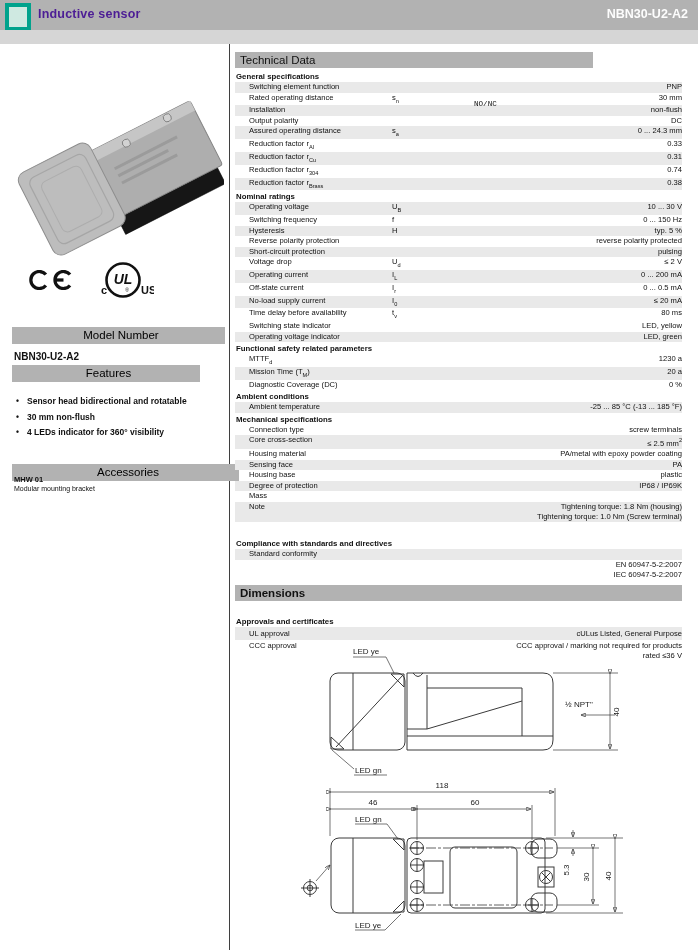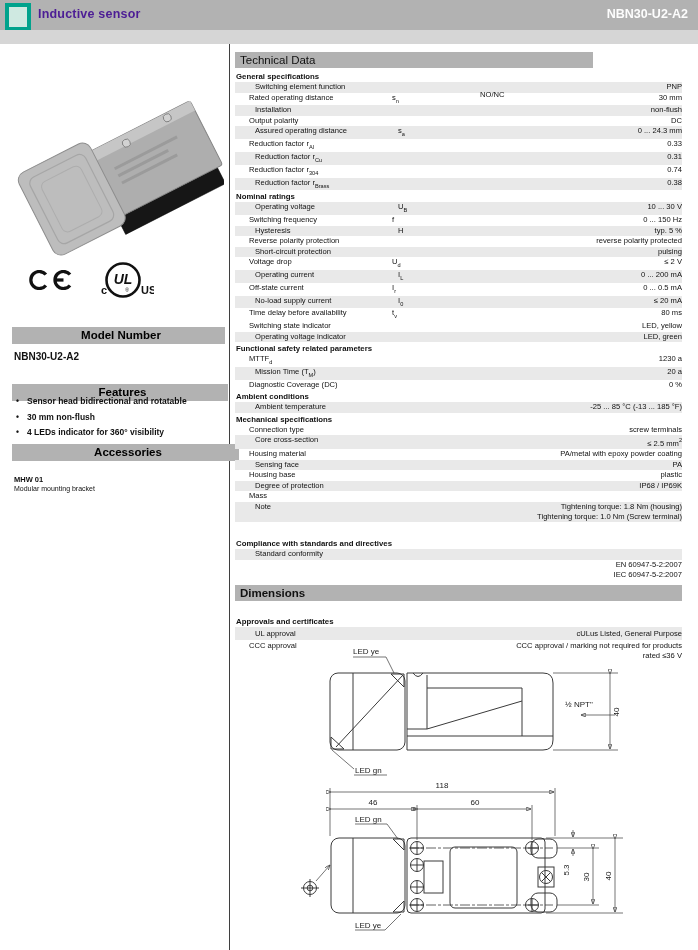--- a/index.html
+++ b/index.html
@@ -9,47 +9,47 @@
   
   .topbar { position:absolute; left:0; top:0; width:698px; height:30px; background:#b2b2b2; }
   .topbar-title { position:absolute; left:38px; top:7px; font-size:12.5px; font-weight:bold; color:#4c1d95; letter-spacing:.2px; }
   .topbar-model { position:absolute; right:10px; top:7px; font-size:12.5px; font-weight:bold; color:#fdfdfd; }
   .brand-icon { position:absolute; left:5px; top:3px; width:26px; height:28px; background:#cfe9e1; border:4px solid #00a28c; }
   .substrip { position:absolute; left:0; top:30px; width:698px; height:14px; background:#d6d6d6; }
   .divider { position:absolute; left:229px; top:44px; width:1px; height:906px; background:#3f3f3f; }
 
   
   .leftcol { position:absolute; left:12px; top:44px; width:213px; height:906px;text-align:center; }
-  .bar { background:#b2b2b2; height:17px; line-height:17px; font-weight:bold; font-size:11.5px; padding-left:5px; color:#000; }
+  .bar { background:#b2b2b2; height:17px; line-height:17px; font-weight:normal; font-size:11.5px; padding-left:5px; color:#000; }
   .photo { position:absolute; left:0; top:6px; }
   .ce-mark { position:absolute; left:16px; top:226px; }
   .ul-mark { position:absolute; left:82px; top:212px; }
   .lc-bar-model { position:absolute; left:0; top:283px; width:213px; }
   .lc-model-value { position:absolute; left:2px; top:307px; font-size:10px; font-weight:bold; }
-  .lc-bar-features { position:absolute; left:0; top:340px; width:216px; }
+  .lc-bar-features { position:absolute; left:0; top:321px; width:188px; }
   .feature-list { position:absolute; left:2px; top:352px; width:204px; list-style:none; }
   .feature-list li { display:flex; font-weight:bold; font-size:8.5px; line-height:10.5px; margin-bottom:5px; }
   .feature-list li::before { content:"\2022"; margin:0 8px 0 2px; }
-  .lc-bar-acc { position:absolute; left:0; top:400px; width:227px; }
+  .lc-bar-acc { position:absolute; left:0; top:420px; width:227px; }
   .acc-code { position:absolute; left:2px; top:431px; font-size:7.5px; font-weight:bold; }
   .acc-desc { position:absolute; left:2px; top:441px; font-size:7px; }
 
   
   .td-bar { position:absolute; left:235px; top:52px; width:358px; height:16px; line-height:16px; background:#b2b2b2; font-weight:normal; font-size:11.5px; padding-left:5px; }
   .tdtable { position:absolute; left:235px; top:70px; width:447px; font-size:7.6px; }
   .sec-header { font-weight:bold; font-size:7.8px; height:12px; line-height:13px; padding-left:1px; }
   .sec-header.gap { margin-top:15px; }
   .trow { display:flex; min-height:10.5px; line-height:10.3px; align-items:flex-start; }
-  .trow.stripe { background:#e9e9e9;padding-left:6px; }
+  .trow.stripe { background:#e9e9e9; }
   .trow.tall { min-height:12.5px; padding-top:1.5px;gap:44px; }
   .cell-label { flex:0 0 157px; padding-left:14px; }
   .cell-label.indent2 { padding-left:28px;margin-top:30px; }
   .cell-sym { flex:0 0 29px; }
   .cell-value { flex:1; position:relative;text-align:right; }
-  .value2 { position:absolute; left:53px; top:8px; }
+  .value2 { position:absolute; left:53px; top:17px;font-family:Liberation Mono, monospace; }
   sub, sup { font-size:5.6px; }
 
   
   .dim-bar { position:absolute; left:235px; top:585px; width:447px; height:16px; line-height:16px; background:#b2b2b2; font-weight:bold; font-size:11.5px; padding-left:5px; }
   .svg-side { position:absolute; left:235px; top:603px; }
   .svg-top  { position:absolute; left:235px; top:778px; }
   .draw line, .draw path, .draw rect, .draw circle { stroke:#3a3a3a; stroke-width:1; fill:none; }
   .draw .cl { stroke-dasharray:10 2 3 2; stroke-width:.8; }
   .draw .thin { stroke-width:.7; }
   .draw text { font-size:8px; fill:#1a1a1a; stroke:none; font-family:"Liberation Sans", sans-serif; }

